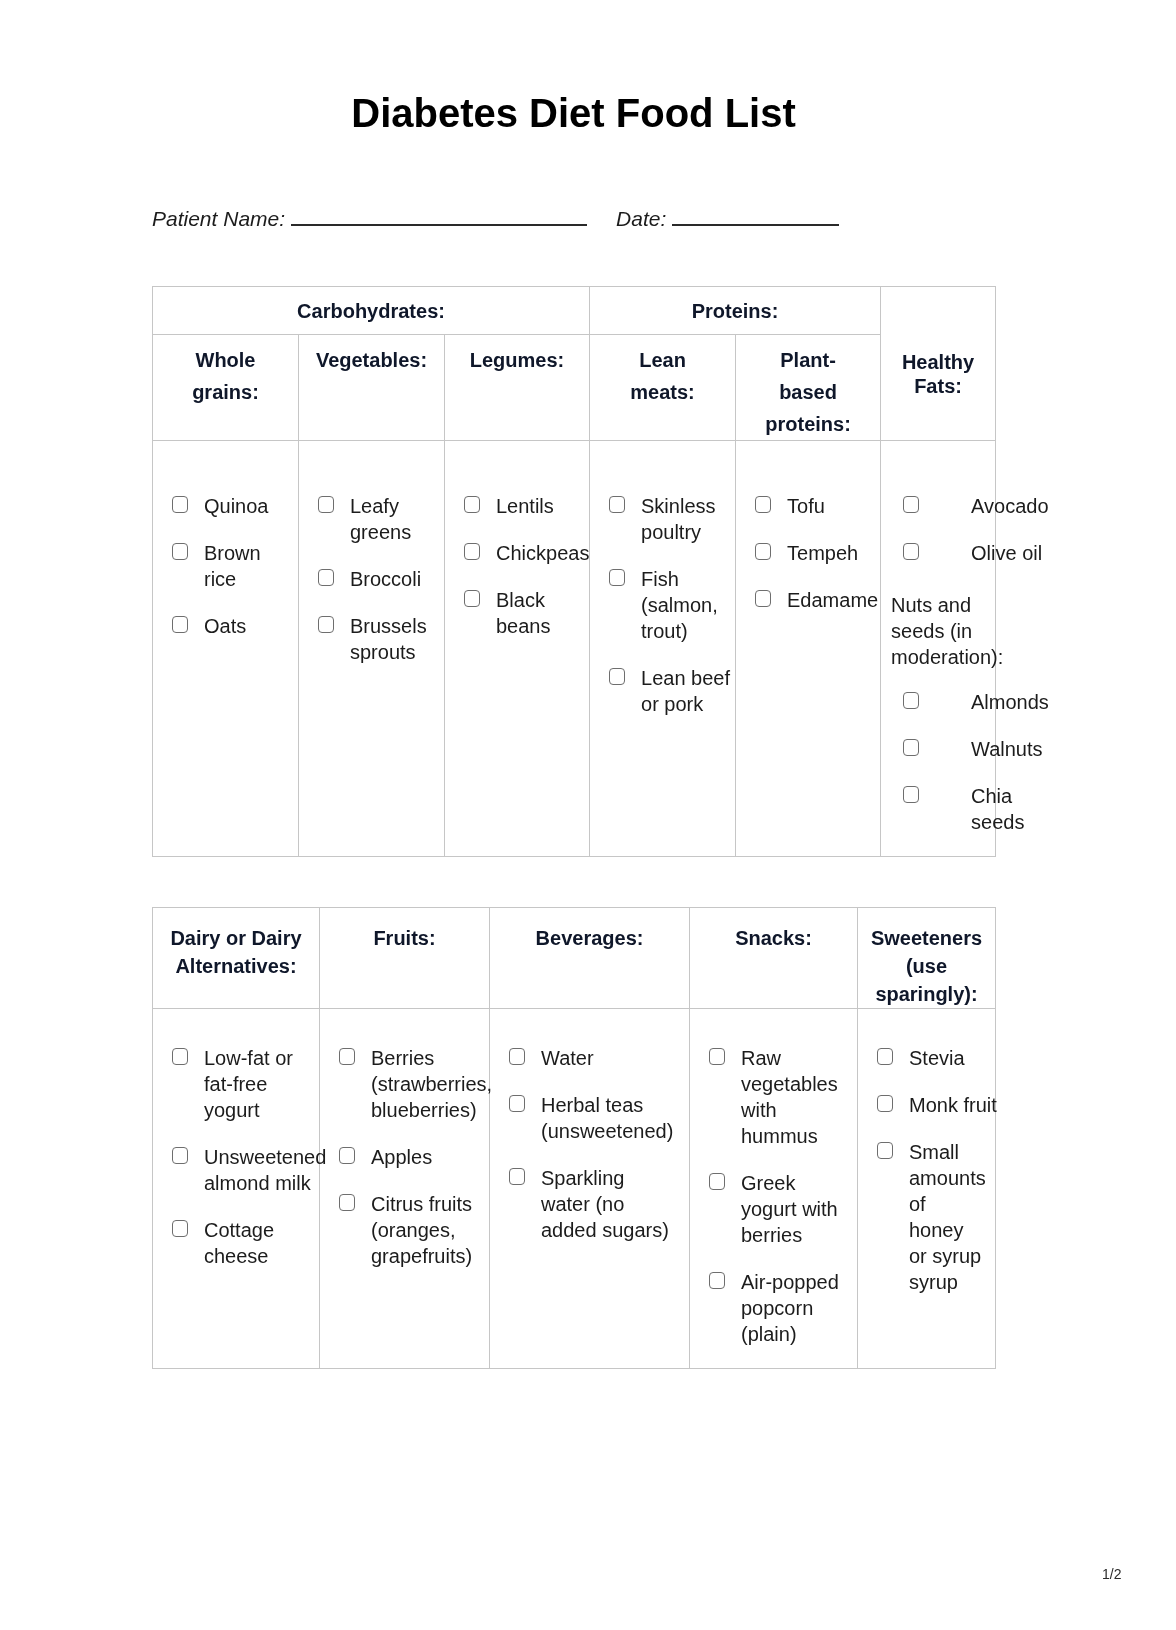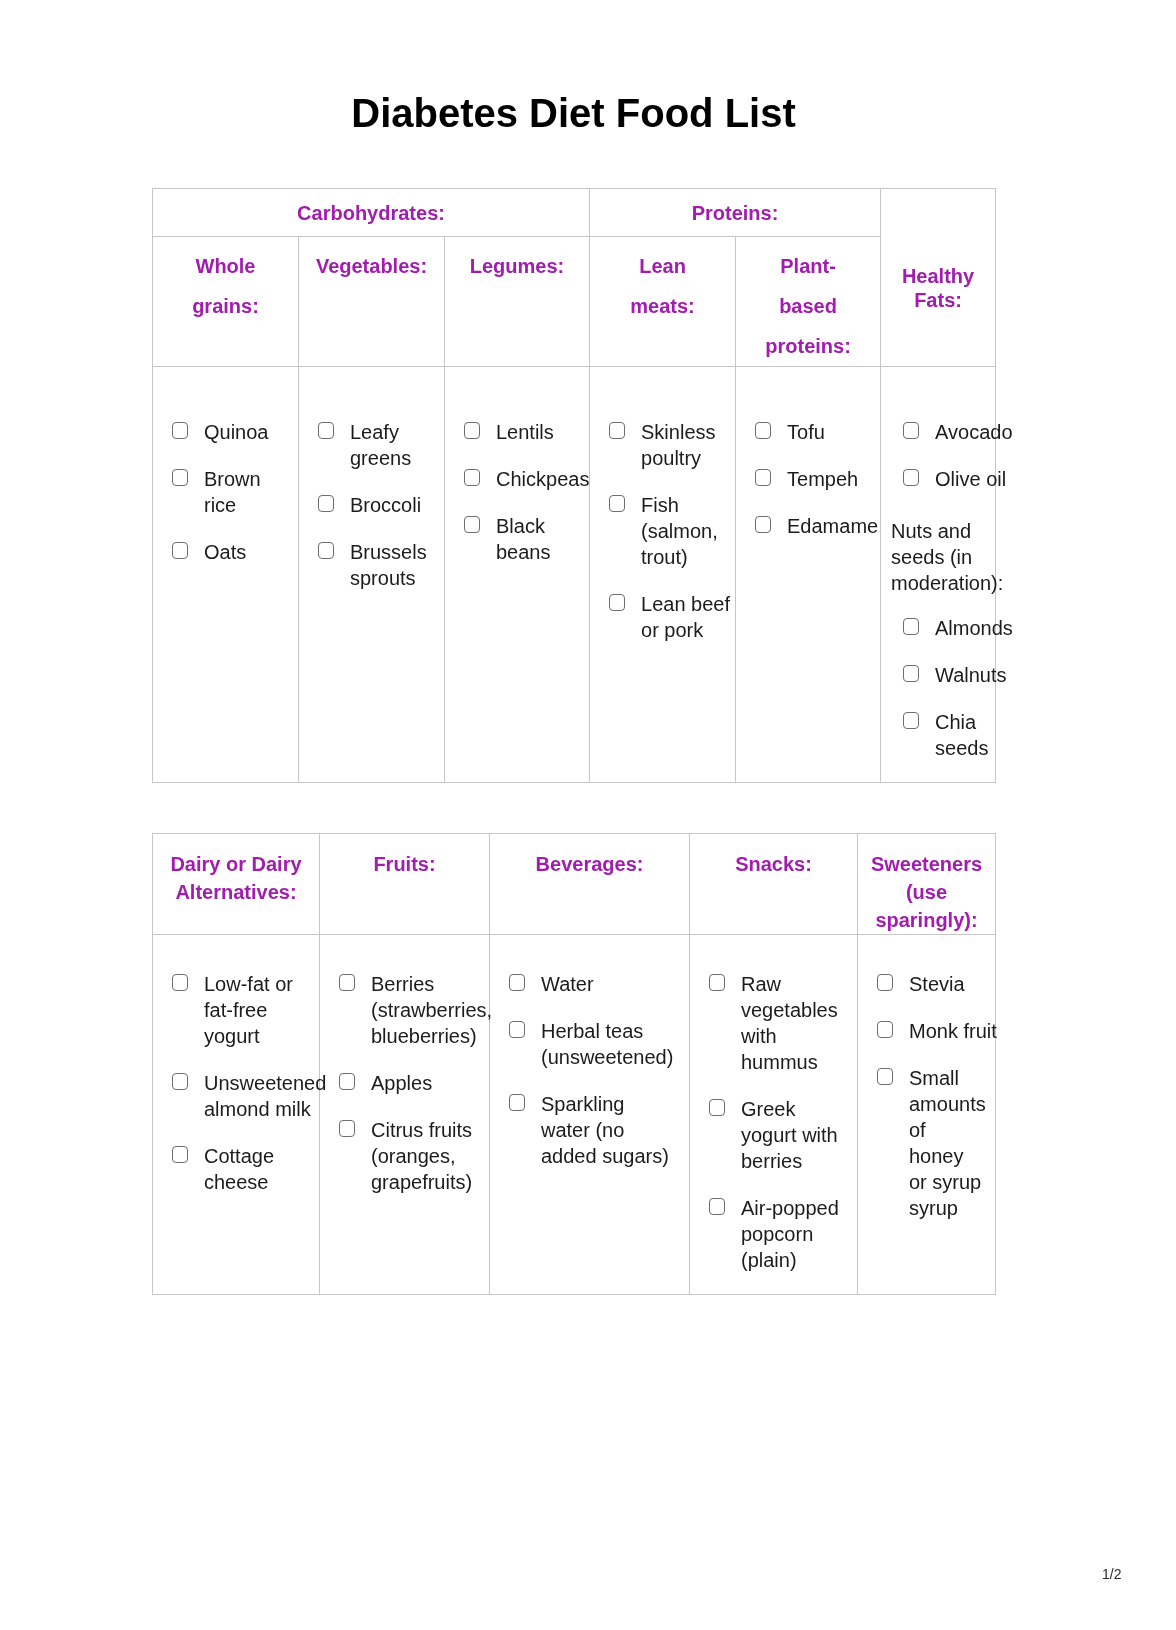--- a/index.html
+++ b/index.html
@@ -33,25 +33,25 @@
 
   
   table.food-table {
     border-collapse:collapse; table-layout:fixed;
     margin-left:152px; width:843px;
   }
   .food-table th, .food-table td {
     border:1px solid #c6c6c6; background:#fff;
     font-size:20px; vertical-align:top; overflow:visible;
   }
-  .food-table th { font-weight:bold; text-align:center; color:#a21caf; }
+  .food-table th { font-weight:bold; text-align:center; color:#0f172a; }
 
   
   .t1 .r1 th { height:48px; vertical-align:middle; line-height:24px; }
-  .t1 .r2 th { height:86px; padding-top:9px; line-height:40px; }
+  .t1 .r2 th { height:86px; padding-top:9px; line-height:32px; }
   .t1 td.body-cell { height:376px; padding:52px 0 0 0; }
   .th-wg { padding:0 18px; }
   .th-veg { padding:0 11px; }
   .th-leg { padding:0 11px; }
   .th-lm  { padding:0 25px;margin-top:20px; }
   .th-pb  { padding:0 20px; }
   .th-hf  { vertical-align:top; padding:20px 14px 0 14px; line-height:31px; }
 
   
   .t2 .hr th { height:97px; padding-top:16px; line-height:28px; }
@@ -63,38 +63,41 @@
   .item { display:flex; margin:0 0 21px 19px; }
   .cb {
     flex:0 0 16px; width:16px; height:17px; margin-top:3px;
     border:1.8px solid #6e6e6e; border-radius:4px; background:#fff;
   }
   .itxt { margin-left:16px; line-height:26px; }
   .nowrap .itxt { white-space:nowrap; }
 
   
   td.hf-body { }
-  td.hf-body .item { margin-left:22px; }
+  td.hf-body .item { margin-left:22px;gap:36px; }
   td.hf-body .subhead {
     margin:26px 0 19px 10px; line-height:26px; font-size:20px;
     text-align:left; white-space:normal;
   }
 
   .page-number {
     position:absolute; left:1102px; top:1566px;
     font-size:14px; color:#2b2b2b;
   }
 </style>
 </head>
 <body>
 
 <div class="page">
 
   <h1 class="doc-title">Diabetes Diet Food List</h1>
 
+  <div class="patient-row">
+    <span>Patient Name:</span><span class="blank-line name-line"></span><span class="date-label">Date:</span><span class="blank-line date-line"></span>
+  </div>
 
   <table class="food-table t1" style="margin-top:52px;">
     <colgroup>
       <col style="width:146px">
         <col style="width:146px">
         <col style="width:145px">
       <col style="width:146px">
         <col style="width:145px">
         <col style="width:115px">
     </colgroup>

